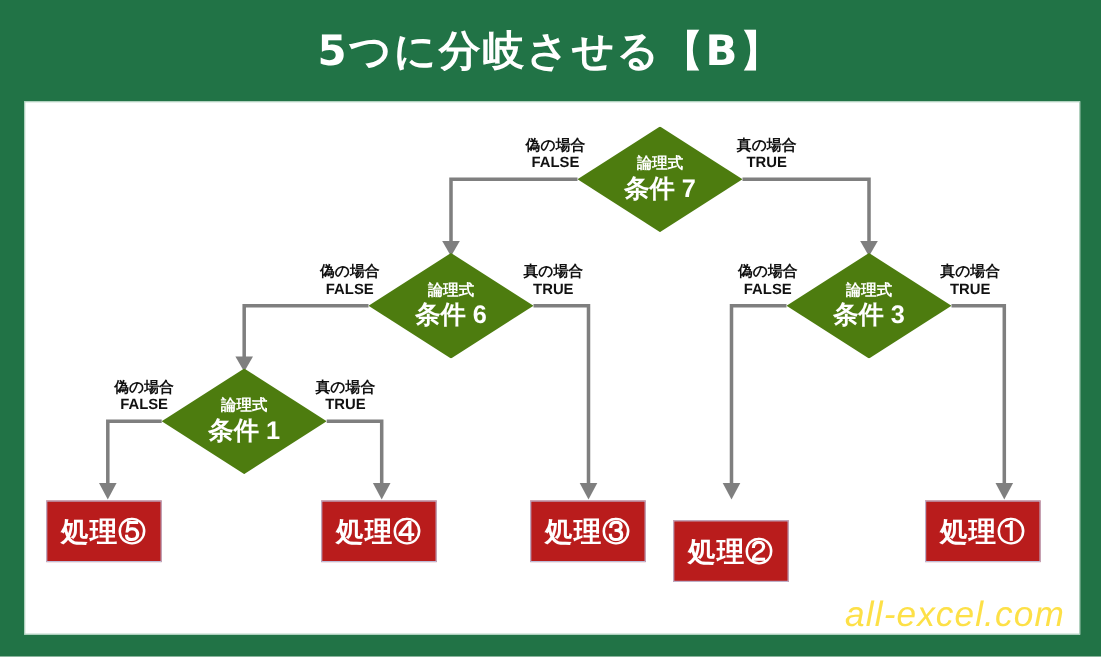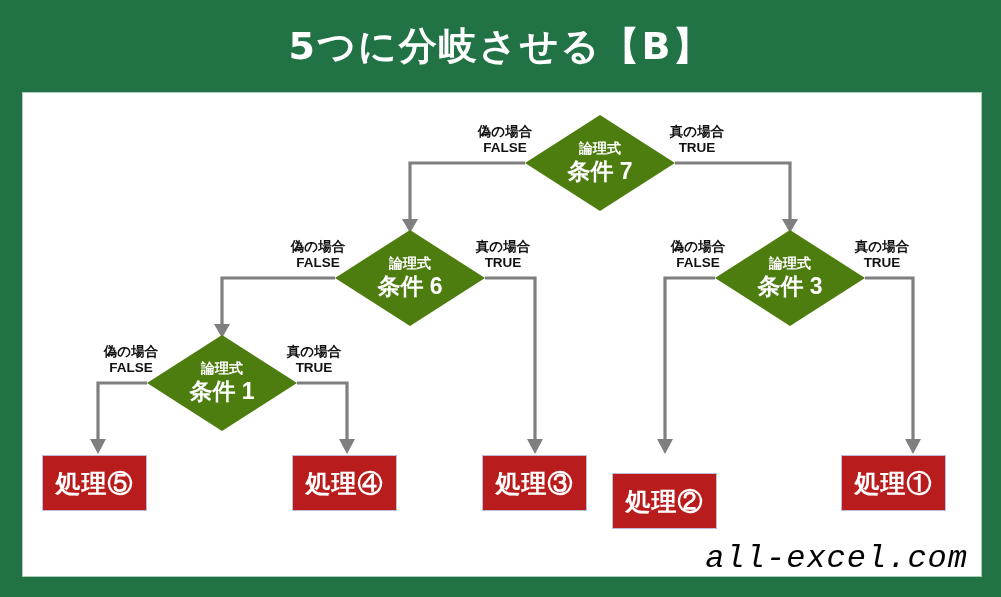--- a/index.html
+++ b/index.html
@@ -74,22 +74,22 @@
     display:flex; align-items:center; justify-content:center;
     font-size:25px; font-weight:bold;
     letter-spacing:1px;
   }
 
   .watermark {
     position:absolute;
     top:540px; right:33px;
     font-size:32px;
     font-style:italic;
-    color:#000000;
-    font-family:Liberation Mono, monospace;
+    color:#fde047;
+    font-family:Liberation Sans, sans-serif;
     letter-spacing:1px;
   }
 </style>
 </head>
 <body>
 
 <div class="stage">
 
   <div class="title-bar">
     <div class="title-text">5つに分岐させる【B】</div>

